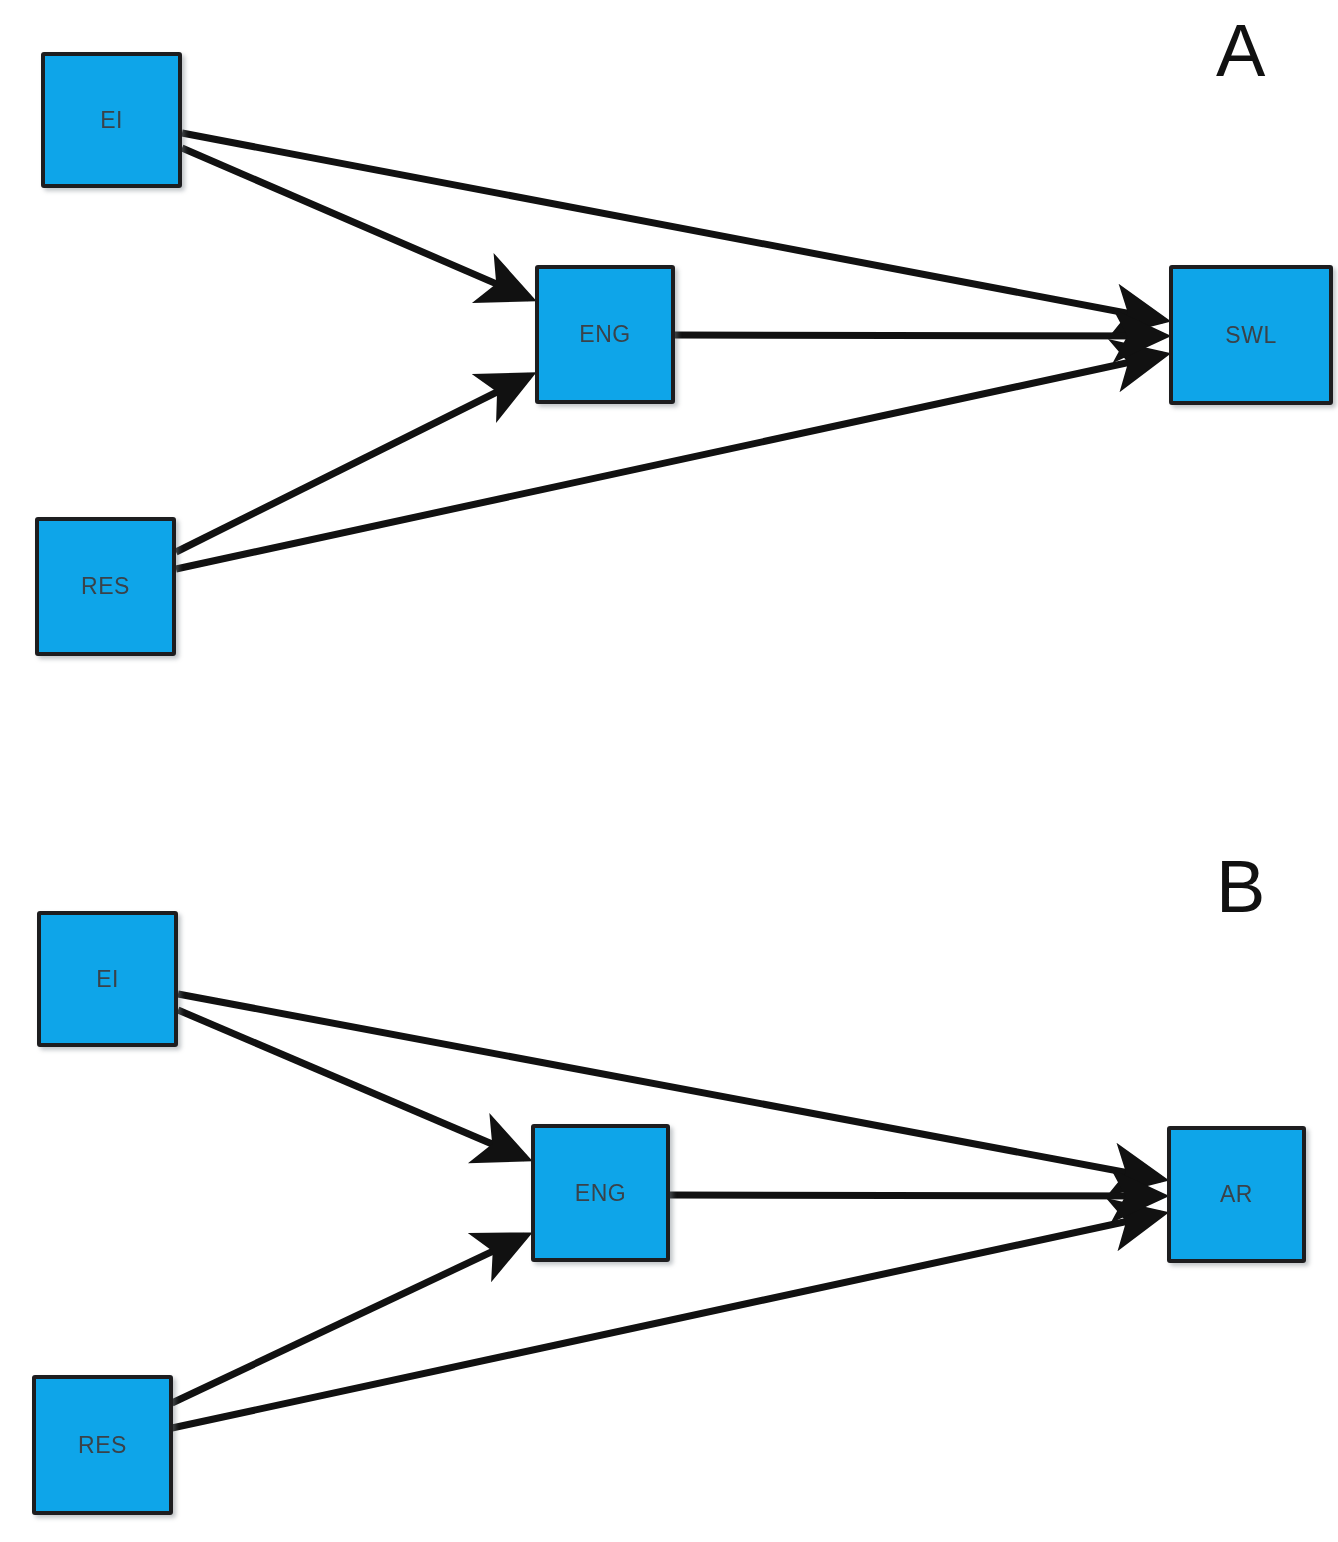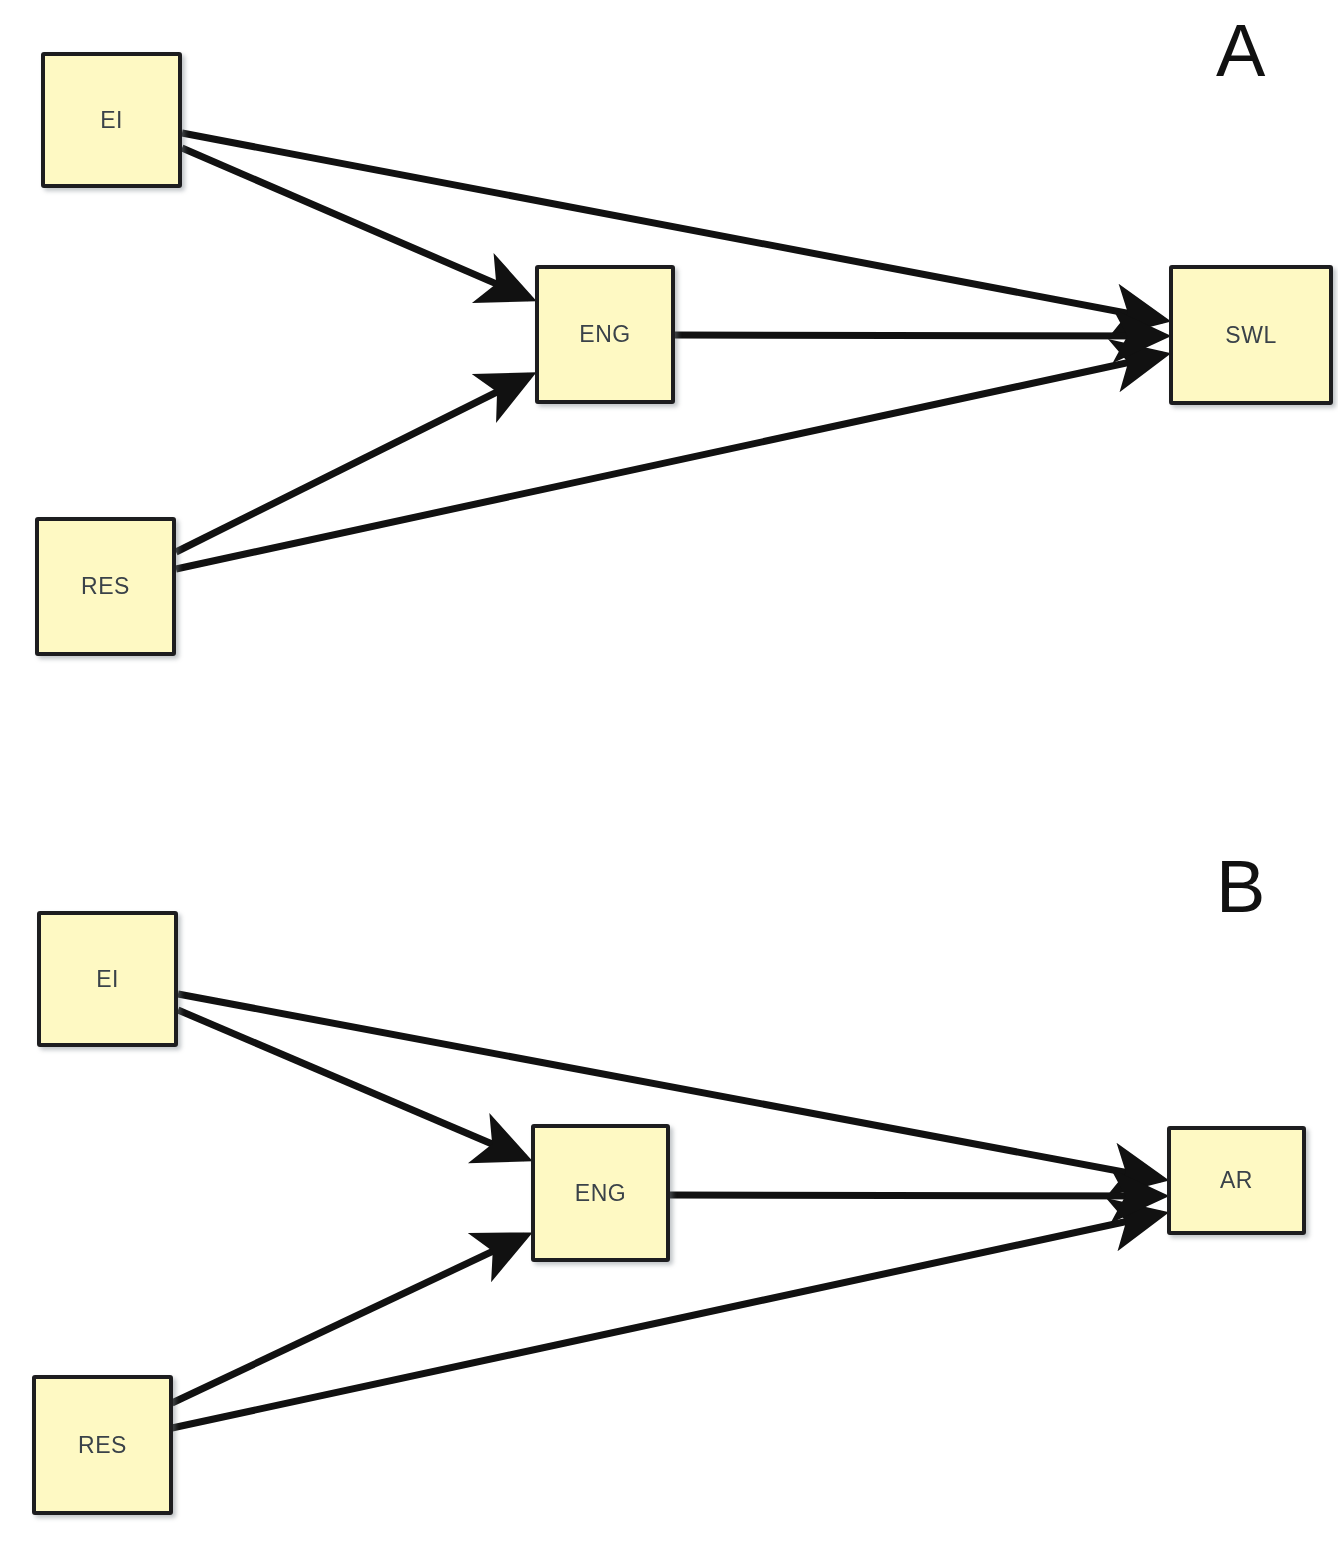--- a/index.html
+++ b/index.html
@@ -30,21 +30,21 @@
     color: #111111;
     line-height: 1;
     letter-spacing: 0px;
   }
   #panel-label-a { left: 1216px; top: 14px; }
   #panel-label-b { left: 1216px; top: 850px; }
 
   .node-box {
     position: absolute;
     box-sizing: border-box;
-    background: #fef9c3;
+    background: #0ea5e9;
     border: 4px solid #1d1d1f;
     border-radius: 3px;
     display: flex;
     align-items: center;
     justify-content: center;
     box-shadow: 3px 3px 4px rgba(120,128,136,0.45);
   }
   .node-label {
     font-family: "Liberation Sans", sans-serif;
     font-size: 23px;
@@ -135,19 +135,19 @@
     </div>
 
     <div class="node-box" style="left:32px; top:1375px; width:141px; height:140px;">
       <span class="node-label">RES</span>
     </div>
 
     <div class="node-box" style="left:531px; top:1124px; width:139px; height:138px;">
       <span class="node-label">ENG</span>
     </div>
 
-    <div class="node-box" style="left:1167px; top:1126px; width:139px; height:109px;">
+    <div class="node-box" style="left:1167px; top:1126px; width:139px; height:137px;">
       <span class="node-label">AR</span>
     </div>
 
   </div>
 
 </div>
 
 </body></html>

